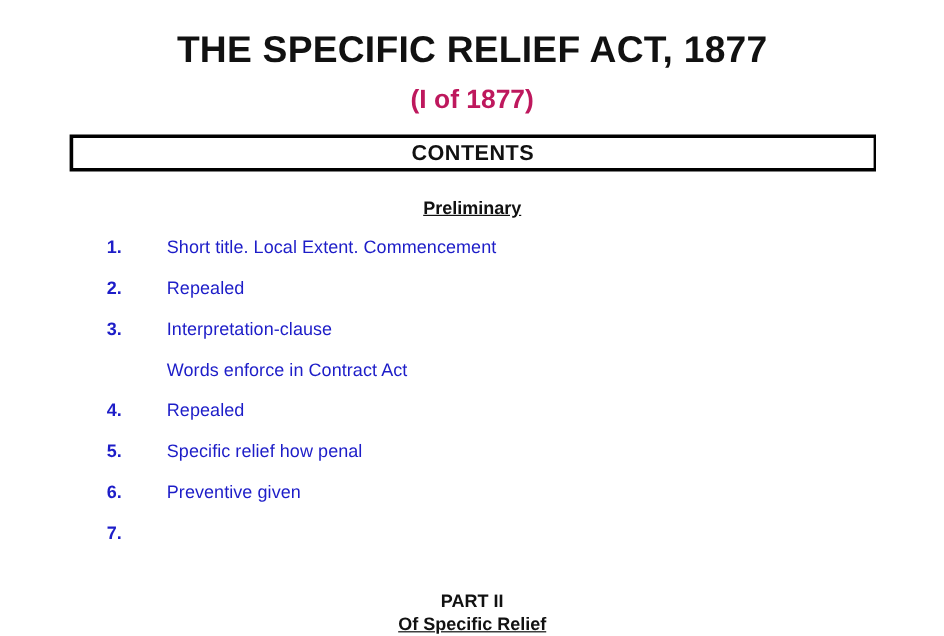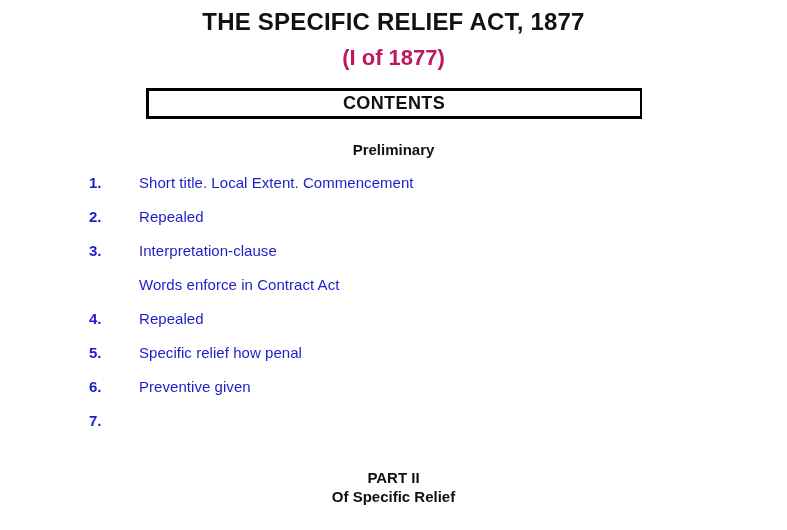--- a/index.html
+++ b/index.html
@@ -19,42 +19,42 @@
   .page {
     position: relative;
     width: 787px;
     height: 530px;
     box-sizing: border-box;
   }
 
   
   .doc-title {
     text-align: center;
-    font-size: 24px;
+    font-size: 31px;
     font-weight: bold;
     letter-spacing: 0.2px;
     color: #111111;
     margin: 0;
-    padding-top: 8px;
+    padding-top: 24px;
     line-height: 1.18;
   }
   .doc-subtitle {
     text-align: center;
     font-size: 22px;
     font-weight: bold;
     color: #be185d;
     margin: 0;
     padding-top: 10px;
     line-height: 1.1;
   }
 
   
   .contents-box {
     margin: 17px auto 0 auto;
-    width: 496px;
+    width: 672px;
     height: 31px;
     border: 3px solid #000000;
     border-right-width: 2px;
     box-sizing: border-box;
     display: flex;
     align-items: center;
     justify-content: center;
     background: #ffffff;
   }
   .contents-box::after {
@@ -74,20 +74,21 @@
     font-size: 15px;
     font-weight: bold;
     color: #111111;
     line-height: 1.28;
   }
   .part-heading .part-name {
     display: block;
   }
   .part-heading .part-sub {
     display: block;
+    text-decoration: underline;
   }
   .part-one {
     margin-top: 21px;
   }
   .part-two {
     margin-top: 21px;
   }
 
   
   .toc-list {

